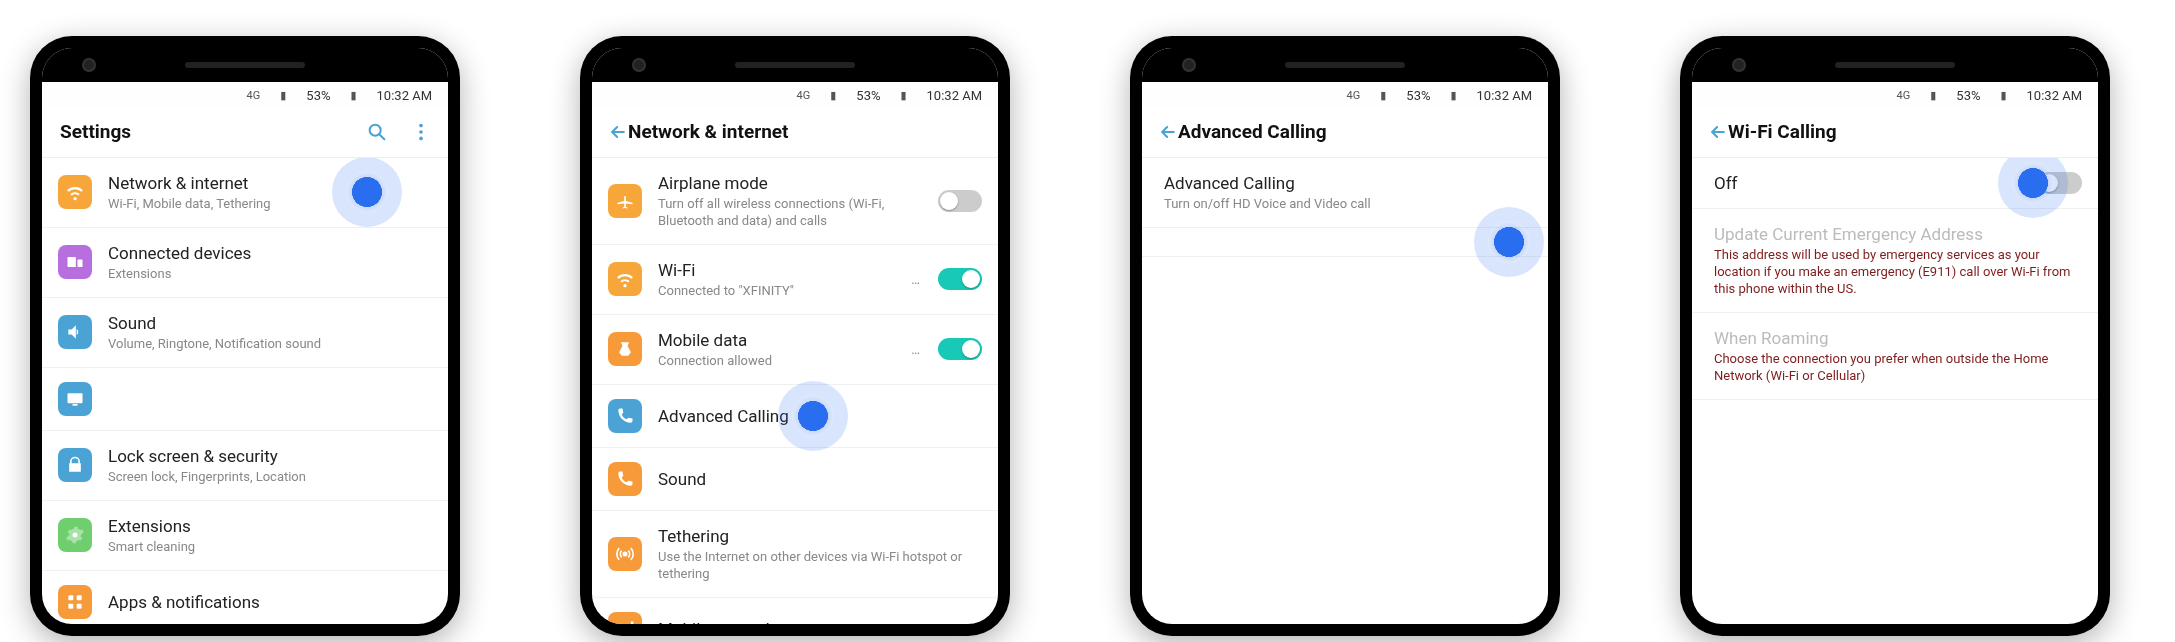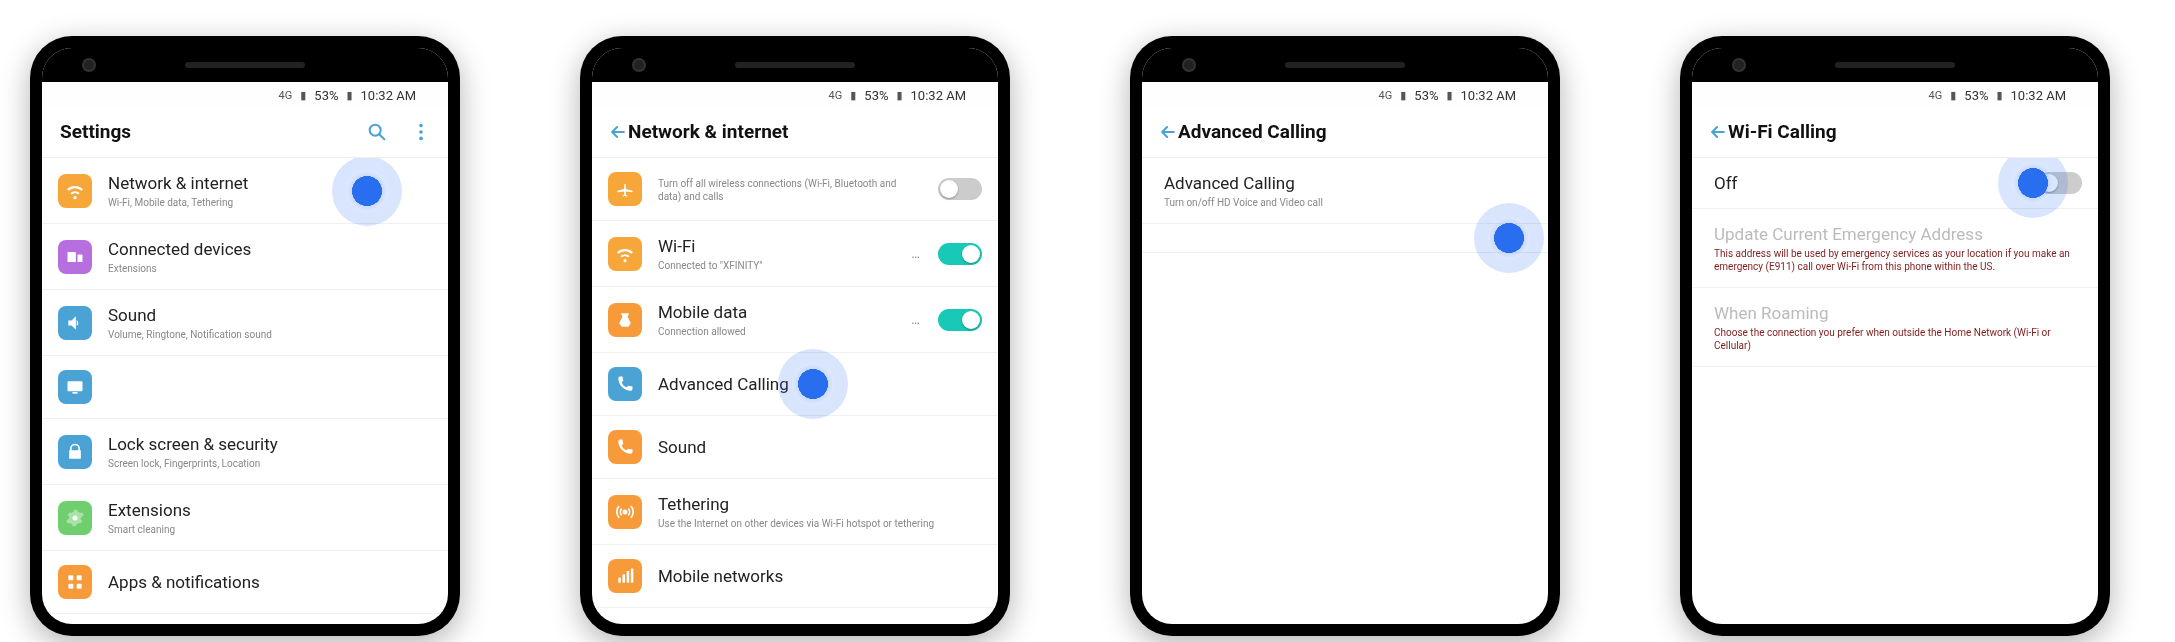--- a/index.html
+++ b/index.html
@@ -51,24 +51,24 @@
   .speaker-slit {
     width: 120px; height: 6px;
     border-radius: 3px;
     background: #222;
   }
   .status-bar {
     height: 26px;
     display: flex;
     align-items: center;
     justify-content: flex-end;
-    padding: 0 32px;
+    padding: 0 16px;
     font-size: 13px;
     color: #333;
-    gap: 8px;
+    gap: 20px;
     background: #fefefe;
   }
   .status-bar .ico { font-size: 11px; color:#555;}
   .header {
     display: flex;
     align-items: center;
     padding: 12px 16px 14px 16px;
     border-bottom: 1px solid #eee;
   }
   .header.noback { padding-left: 18px; }
@@ -97,21 +97,21 @@
   .row.noicon { padding-left: 22px; gap:0;}
   .row .icon-box {
     width: 34px; height: 34px;
     border-radius: 8px;
     display:flex; align-items:center; justify-content:center;
     flex-shrink:0;
     color:#fff;
   }
   .row .texts { flex:1; min-width:0;}
   .row .label { font-size: 17px; color:#222; line-height:1.3;}
-  .row .sub { font-size: 10px; color:#888; line-height:1.3; margin-top:2px;}
+  .row .sub { font-size: 13px; color:#888; line-height:1.3; margin-top:2px;}
   .toggle {
     width: 44px; height:22px; border-radius:11px;
     background:#ccc; position:relative; flex-shrink:0;
   }
   .toggle::after{
     content:""; position:absolute; width:18px; height:18px; border-radius:50%;
     background:#fff; top:2px; left:2px; box-shadow:0 1px 2px rgba(0,0,0,0.3);
   }
   .toggle.on{ background:#18c9b7;}
   .toggle.on::after{ left:auto; right:2px;}
@@ -266,20 +266,21 @@
         <div class="title">Network &amp; internet</div>
       </div>
       <div class="list">
         <div class="row">
           <div class="icon-box" style="background: rgb(247, 166, 58);">
             <svg class="icon-svg" viewBox="0 0 24 24" fill="currentColor">
               <path d="M21 14l-8-2V7a1 1 0 10-2 0v5l-8 2v2l8-1v4l-2 1v1l3-.5 3 .5v-1l-2-1v-4l8 1v-2z"></path>
             </svg>
           </div>
           <div class="texts">
+            <div class="label">Airplane mode</div>
             <div class="sub">Turn off all wireless connections (Wi-Fi, Bluetooth and data) and calls</div>
           </div>
           <div class="toggle"></div>
         </div>
         <div class="row">
           <div class="icon-box" style="background: rgb(247, 166, 58);">
             <svg class="icon-svg" viewBox="0 0 24 24" fill="currentColor">
               <path d="M12 18a2 2 0 100 4 2 2 0 000-4zm-5.6-3.5a8 8 0 0111.2 0l-1.8 1.8a5.5 5.5 0 00-7.6 0zM2.5 10a13.5 13.5 0 0119 0l-1.8 1.8a11 11 0 00-15.4 0z"></path>
             </svg>
           </div>

